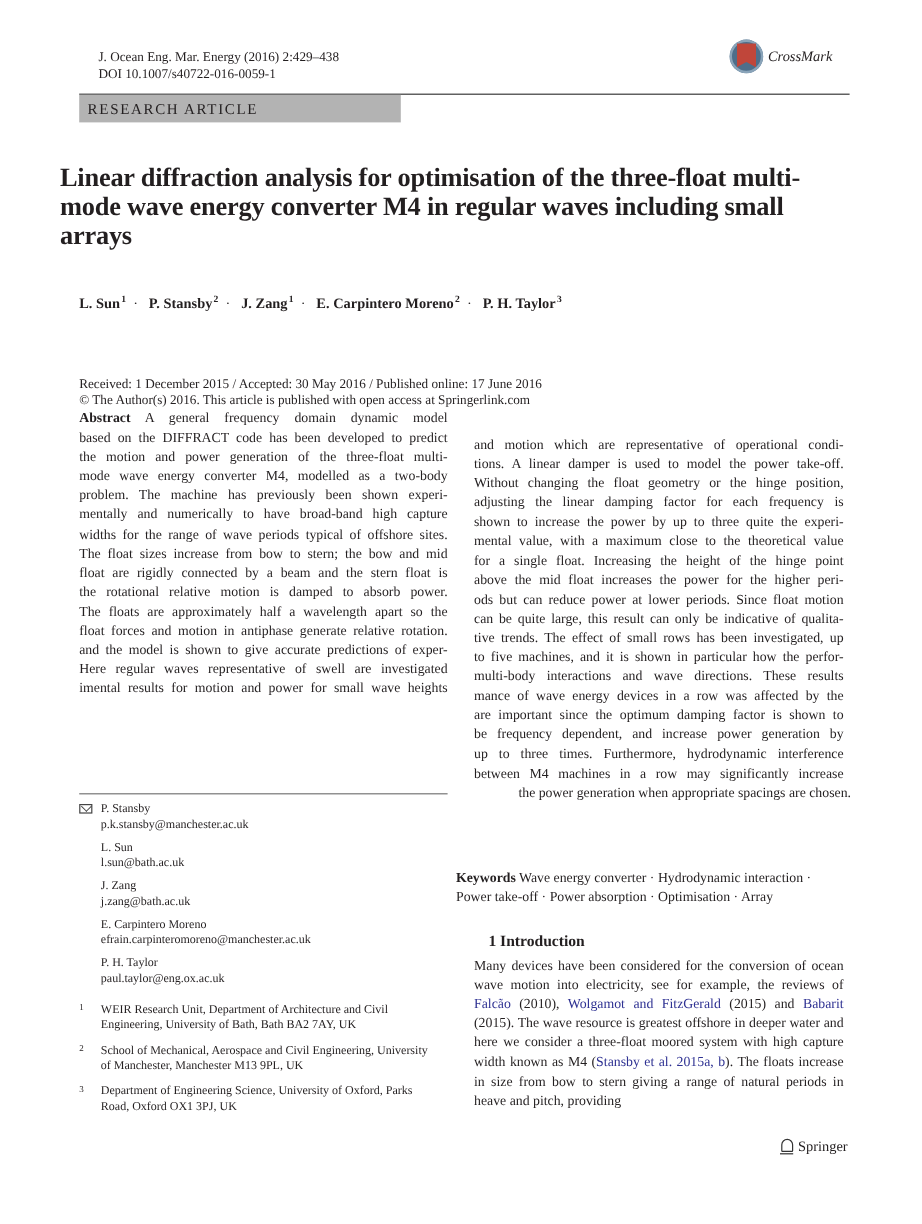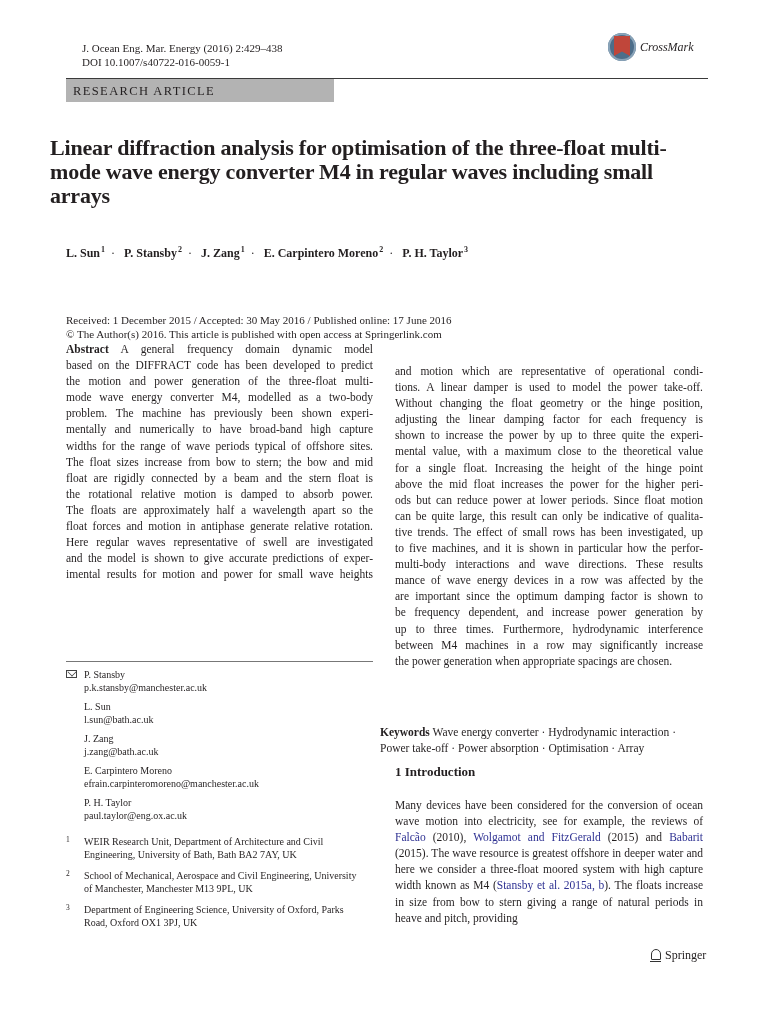--- a/index.html
+++ b/index.html
@@ -19,21 +19,21 @@
     .article-type span { position: absolute; left: 7px; top: 5px; font-size: 12.5px; letter-spacing: 1.4px; color: #231f20; }
     .title { left: 50px; top: 136px; width: 640px; font-size: 22px; font-weight: bold; line-height: 24px; letter-spacing: -0.2px; }
     .authors { left: 66px; top: 245px; font-size: 12px; font-weight: bold; }
     .authors sup { font-size: 8px; vertical-align: 5px; margin-left: 1px; }
     .authors .dot { margin: 0 6px; font-weight: normal; }
     .dates { left: 66px; top: 313px; font-size: 11px; line-height: 14px; }
     .col { font-size: 11.5px; line-height: 16.1px; text-align: justify; }
     .col-left { left: 66px; top: 341px; width: 307px; }
     .col-right { left: 395px; top: 363px; width: 308px; }
     .line { display: block; text-align: justify; text-align-last: justify; white-space: nowrap; }
-    .line.last { text-align-last: left; }
+    .line.last { text-align-last: left; margin-left: 37px; }
     b.lead { font-weight: bold; }
     .foot-rule { left: 66px; top: 661px; width: 307px; border-top: 1px solid #777; }
     .contacts { left: 66px; top: 668px; font-size: 10px; line-height: 13px; }
     .contact { position: relative; padding-left: 18px; margin-bottom: 6px; }
     .mail-icon { position: absolute; left: 0; top: 2px; width: 11px; height: 8px; border: 1px solid #444; box-sizing: border-box; }
     .mail-icon::before { content: ""; position: absolute; left: 1px; top: -3px; width: 7px; height: 7px; border-right: 1px solid #444; border-bottom: 1px solid #444; transform: rotate(45deg) scale(0.8); }
     .affils { left: 66px; top: 835px; width: 300px; font-size: 10px; line-height: 13px; }
     .affil { position: relative; padding-left: 18px; margin-bottom: 8px; }
     .affil sup { position: absolute; left: 0; top: -2px; font-size: 7.5px; }
     .keywords { left: 380px; top: 684px; width: 308px; font-size: 11.5px; line-height: 16px; margin-top: 40px; }
@@ -84,22 +84,22 @@
   <span class="line">the motion and power generation of the three-float multi-</span>
   <span class="line">mode wave energy converter M4, modelled as a two-body</span>
   <span class="line">problem. The machine has previously been shown experi-</span>
   <span class="line">mentally and numerically to have broad-band high capture</span>
   <span class="line">widths for the range of wave periods typical of offshore sites.</span>
   <span class="line">The float sizes increase from bow to stern; the bow and mid</span>
   <span class="line">float are rigidly connected by a beam and the stern float is</span>
   <span class="line">the rotational relative motion is damped to absorb power.</span>
   <span class="line">The floats are approximately half a wavelength apart so the</span>
   <span class="line">float forces and motion in antiphase generate relative rotation.</span>
+  <span class="line">and the model is shown to give accurate predictions of exper-</span>
   <span class="line">Here regular waves representative of swell are investigated</span>
-  <span class="line">and the model is shown to give accurate predictions of exper-</span>
   <span class="line">imental results for motion and power for small wave heights</span>
 </div>
 
 <div class="abs col col-right">
   <span class="line">and motion which are representative of operational condi-</span>
   <span class="line">tions. A linear damper is used to model the power take-off.</span>
   <span class="line">Without changing the float geometry or the hinge position,</span>
   <span class="line">adjusting the linear damping factor for each frequency is</span>
   <span class="line">shown to increase the power by up to three quite the experi-</span>
   <span class="line">mental value, with a maximum close to the theoretical value</span>
@@ -156,20 +156,20 @@
   <div class="affil">
     <sup>3</sup>
     <span>Department of Engineering Science, University of Oxford, Parks Road, Oxford OX1 3PJ, UK</span>
   </div>
 </div>
 
 <div class="abs keywords">
   <b>Keywords</b><span> Wave energy converter · Hydrodynamic interaction · Power take-off · Power absorption · Optimisation · Array</span>
 </div>
 
-<h2 class="abs section" style="margin:0">1 Introduction</h2>
+<h2 class="abs section" style="margin:12px">1 Introduction</h2>
 
 <div class="abs intro col"><span>Many devices have been considered for the conversion of ocean wave motion into electricity, see for example, the reviews of </span><span class="link">Falcão</span><span> (2010), </span><span class="link">Wolgamot and FitzGerald</span><span> (2015) and </span><span class="link">Babarit</span><span> (2015). The wave resource is greatest offshore in deeper water and here we consider a three-float moored system with high capture width known as M4 (</span><span class="link">Stansby et al. 2015a, b</span><span>). The floats increase in size from bow to stern giving a range of natural periods in heave and pitch, providing</span></div>
 
 <div class="abs springer">
   <span class="springer-icon"></span>
   <span>Springer</span>
 </div>
 
 </body></html>

